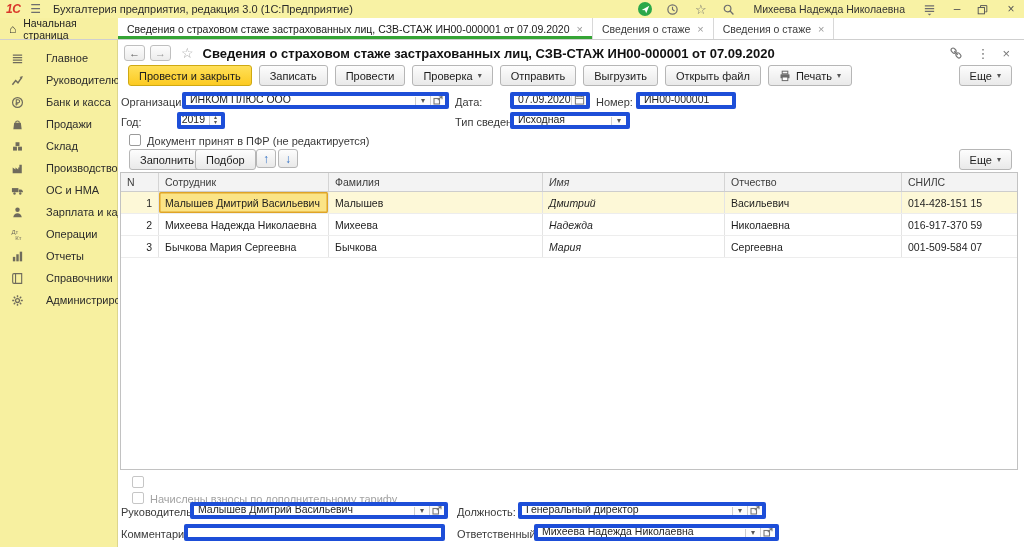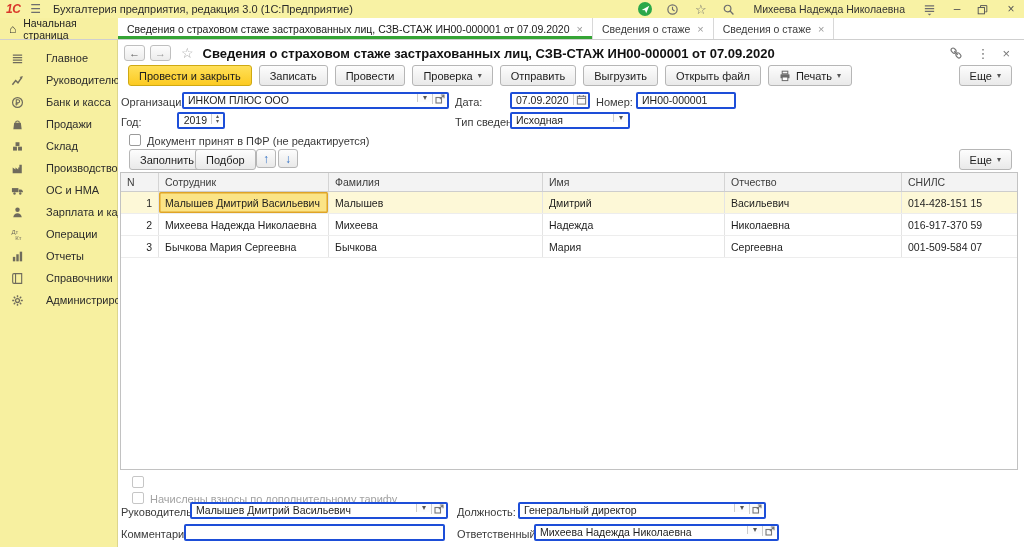--- a/index.html
+++ b/index.html
@@ -45,21 +45,21 @@
   
   .toolbar { position:absolute; top:25px; left:10px; right:12px; height:30px; display:flex; align-items:flex-start; gap:7px; }
   .btn { height:21px; padding:0 10px; border:1px solid #b6b6b6; border-radius:3px; background:linear-gradient(#fdfdfd,#e9e9e9); display:flex; align-items:center; gap:5px; font-size:11px; color:#1c1c1c; white-space:nowrap; }
   .btn-primary { background:linear-gradient(#ffe059,#fcca22); border-color:#cfa913; }
   .caret { font-size:8px; color:#555; line-height:1; }
   .btn-more-top { margin-left:auto; }
 
   
   .flabel { position:absolute; font-size:11px; color:#3a3a3a; white-space:nowrap; }
   .flabel.dim { color:#a2a2a2; }
-  .fld { position:absolute; height:17px; border:2px solid #1d4ed8; border-radius:2px; background:#fff; display:flex; align-items:flex-start; font-size:10.5px; overflow:hidden; }
+  .fld { position:absolute; height:17px; border:4px solid #1d4ed8; border-radius:2px; background:#fff; display:flex; align-items:flex-end; font-size:10.5px; overflow:hidden; }
   .fld-text { flex:1; padding:0 4px; display:flex; align-items:center; white-space:nowrap; overflow:hidden; }
   .fld-text.right { justify-content:flex-end; }
   .fld-btn { width:15px; border-left:1px solid #cccccc; display:flex; align-items:center; justify-content:center; color:#555; flex:none; background:#fcfcfc; }
   .fld-btn .caret { font-size:8px; }
   .spin { width:12px; border-left:1px solid #cccccc; display:flex; flex-direction:column; align-items:center; justify-content:center; font-size:6px; line-height:5px; color:#555; flex:none; background:#fcfcfc; }
   .chk { position:absolute; width:12px; height:12px; border:1px solid #9a9a9a; border-radius:2px; background:#fff; }
   .chk.dim { border-color:#c6c6c6; }
 
   
   .cmd-btn { position:absolute; top:109px; }
@@ -69,21 +69,21 @@
   
   .grid { position:absolute; top:132px; left:2px; right:6px; height:298px; border:1px solid #c2c2c2; background:#fff; display:flex; flex-direction:column; font-size:10.5px; }
   .grow { display:flex; height:22px; flex:none; border-bottom:1px solid #ededed; }
   .ghead { height:19px; background:#f3f3f3; border-bottom:1px solid #cdcdcd; color:#3c3c3c; }
   .gcell { padding:0 6px; display:flex; align-items:center; border-right:1px solid #e4e4e4; overflow:hidden; white-space:nowrap; }
   .ghead .gcell { border-right-color:#d4d4d4; }
   .c-n { width:38px; flex:none; justify-content:flex-end; }
   .ghead .c-n { justify-content:flex-start; }
   .c-emp { width:170px; flex:none; }
   .c-last { width:214px; flex:none; }
-  .c-first { width:182px; flex:none; }
+  .c-first { width:182px; flex:none;font-style:italic; }
   .c-mid { width:177px; flex:none; }
   .c-snils { flex:1; border-right:none; }
   .grow.sel { background:#fdf8d7; }
   .cell-active { background:#fbe486; box-shadow: inset 0 0 0 1.5px #dfa426; border-radius:2px; }
 
   svg { display:block; }
 </style>
 </head>
 <body>
 

